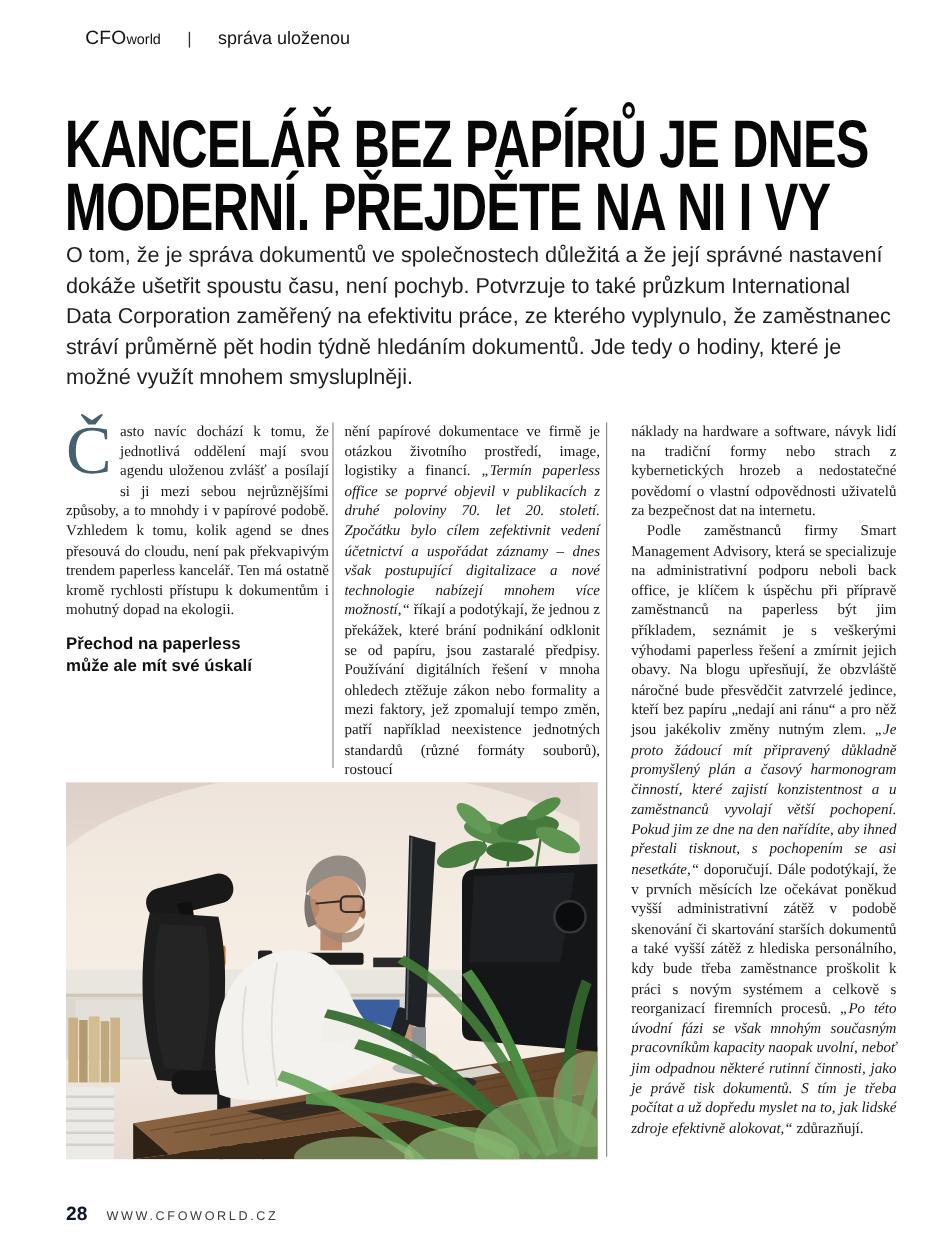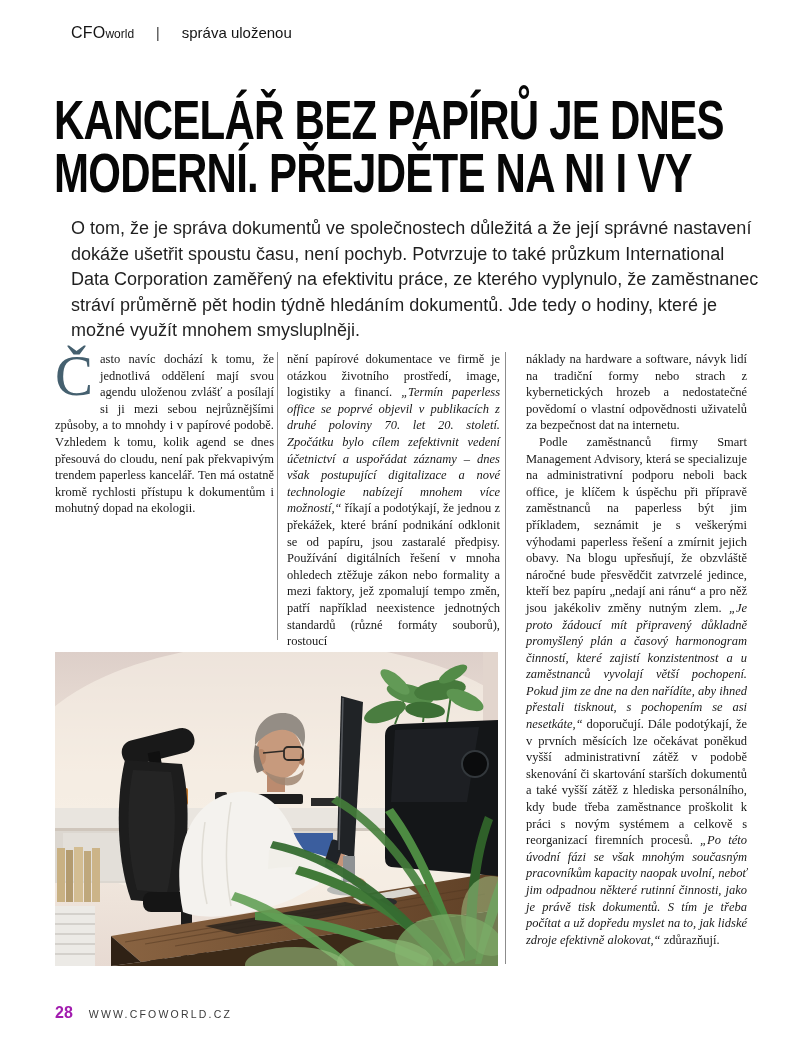--- a/index.html
+++ b/index.html
@@ -15,21 +15,21 @@
   .hdr .section{font-size:15px;color:#141414;}
 
   
   .headline{position:absolute;left:54px;white-space:nowrap;
             font-family:"Liberation Sans",sans-serif;font-weight:700;
             font-size:56px;line-height:1;color:#070707;
             transform:scaleX(0.75);transform-origin:left top;letter-spacing:-1px;}
   .hl1{top:92px;} .hl2{top:145px;}
 
   
-  .lead{position:absolute;left:55px;top:200px;width:696px;margin:16px;
+  .lead{position:absolute;left:55px;top:200px;width:696px;margin:0;
         font-family:"Liberation Sans",sans-serif;font-size:18px;line-height:25.5px;
         color:#1f1f1f;}
 
   
   .col{position:absolute;top:351px;font-size:12.5px;line-height:16.6px;
        text-align:justify;color:#181818;}
   .col p{margin:0;}
   .col1{left:55px;width:219px;}
   .col2{left:287px;width:213px;}
   .col3{left:526px;width:221px;}
@@ -44,21 +44,21 @@
   .subhead span{display:block;}
   .it{font-style:italic;}
   .indent{text-indent:13px;}
 
   
   .photo{position:absolute;left:55px;top:652px;width:443px;height:314px;display:block;background:#e8ddd5;}
 
   
   .ftr{position:absolute;left:55px;top:1004px;display:flex;align-items:baseline;
        font-family:"Liberation Sans",sans-serif;}
-  .pagenum{font-weight:800;font-size:16px;color:#a21caf;}
+  .pagenum{font-weight:800;font-size:16px;color:#0f172a;}
   .site{margin-left:16px;font-size:10.5px;letter-spacing:2.2px;color:#3a3a3a;}
 </style>
 </head>
 <body>
 
 <div class="page">
 
   <header class="hdr">
     <span class="brand"><b>CFO</b><span>world</span></span>
     <span class="sep">|</span>
@@ -68,20 +68,24 @@
   <div class="headline hl1">KANCELÁŘ BEZ PAPÍRŮ JE DNES</div>
   <div class="headline hl2">MODERNÍ. PŘEJDĚTE NA NI I VY</div>
 
   <p class="lead">O tom, že je správa dokumentů ve společnostech důležitá a že její správné nastavení dokáže ušetřit spoustu času, není pochyb. Potvrzuje to také průzkum International Data Corporation zaměřený na efektivitu práce, ze kterého vyplynulo, že zaměstnanec stráví průměrně pět hodin týdně hledáním dokumentů. Jde tedy o hodiny, které je možné využít mnohem smysluplněji.</p>
 
   <div class="coldiv d1"></div>
   <div class="coldiv d2"></div>
 
   <section class="col col1">
     <p><span class="dropcap">Č</span><span>asto navíc dochází k tomu, že jednotlivá oddělení mají svou agendu uloženou zvlášť a posílají si ji mezi sebou nejrůznějšími způsoby, a to mnohdy i v papírové podobě. Vzhledem k tomu, kolik agend se dnes přesouvá do cloudu, není pak překvapivým trendem paperless kancelář. Ten má ostatně kromě rychlosti přístupu k dokumentům i mohutný dopad na ekologii.</span></p>
+    <h3 class="subhead">
+        <span>Přechod na paperless</span>
+        <span>může ale mít své úskalí</span>
+      </h3>
   </section>
 
   <section class="col col2">
     <p><span>nění papírové dokumentace ve firmě je otázkou životního prostředí, image, logistiky a financí. </span><span class="it">„Termín paperless office se poprvé objevil v publikacích z druhé poloviny 70. let 20. století. Zpočátku bylo cílem zefektivnit vedení účetnictví a uspořádat záznamy – dnes však postupující digitalizace a nové technologie nabízejí mnohem více možností,“</span><span> říkají a podotýkají, že jednou z překážek, které brání podnikání odklonit se od papíru, jsou zastaralé předpisy. Používání digitálních řešení v mnoha ohledech ztěžuje zákon nebo formality a mezi faktory, jež zpomalují tempo změn, patří například neexistence jednotných standardů (různé formáty souborů), rostoucí</span></p>
   </section>
 
   <section class="col col3">
     <p>náklady na hardware a software, návyk lidí na tradiční formy nebo strach z kybernetických hrozeb a nedostatečné povědomí o vlastní odpovědnosti uživatelů za bezpečnost dat na internetu.</p>
     <p class="indent"><span>Podle zaměstnanců firmy Smart Management Advisory, která se specializuje na administrativní podporu neboli back office, je klíčem k úspěchu při přípravě zaměstnanců na paperless být jim příkladem, seznámit je s veškerými výhodami paperless řešení a zmírnit jejich obavy. Na blogu upřesňují, že obzvláště náročné bude přesvědčit zatvrzelé jedince, kteří bez papíru „nedají ani ránu“ a pro něž jsou jakékoliv změny nutným zlem. </span><span class="it">„Je proto žádoucí mít připravený důkladně promyšlený plán a časový harmonogram činností, které zajistí konzistentnost a u zaměstnanců vyvolají větší pochopení. Pokud jim ze dne na den nařídíte, aby ihned přestali tisknout, s pochopením se asi nesetkáte,“</span><span> doporučují. Dále podotýkají, že v prvních měsících lze očekávat poněkud vyšší administrativní zátěž v podobě skenování či skartování starších dokumentů a také vyšší zátěž z hlediska personálního, kdy bude třeba zaměstnance proškolit k práci s novým systémem a celkově s reorganizací firemních procesů. </span><span class="it">„Po této úvodní fázi se však mnohým současným pracovníkům kapacity naopak uvolní, neboť jim odpadnou některé rutinní činnosti, jako je právě tisk dokumentů. S tím je třeba počítat a už dopředu myslet na to, jak lidské zdroje efektivně alokovat,“</span><span> zdůrazňují.</span></p>
   </section>

